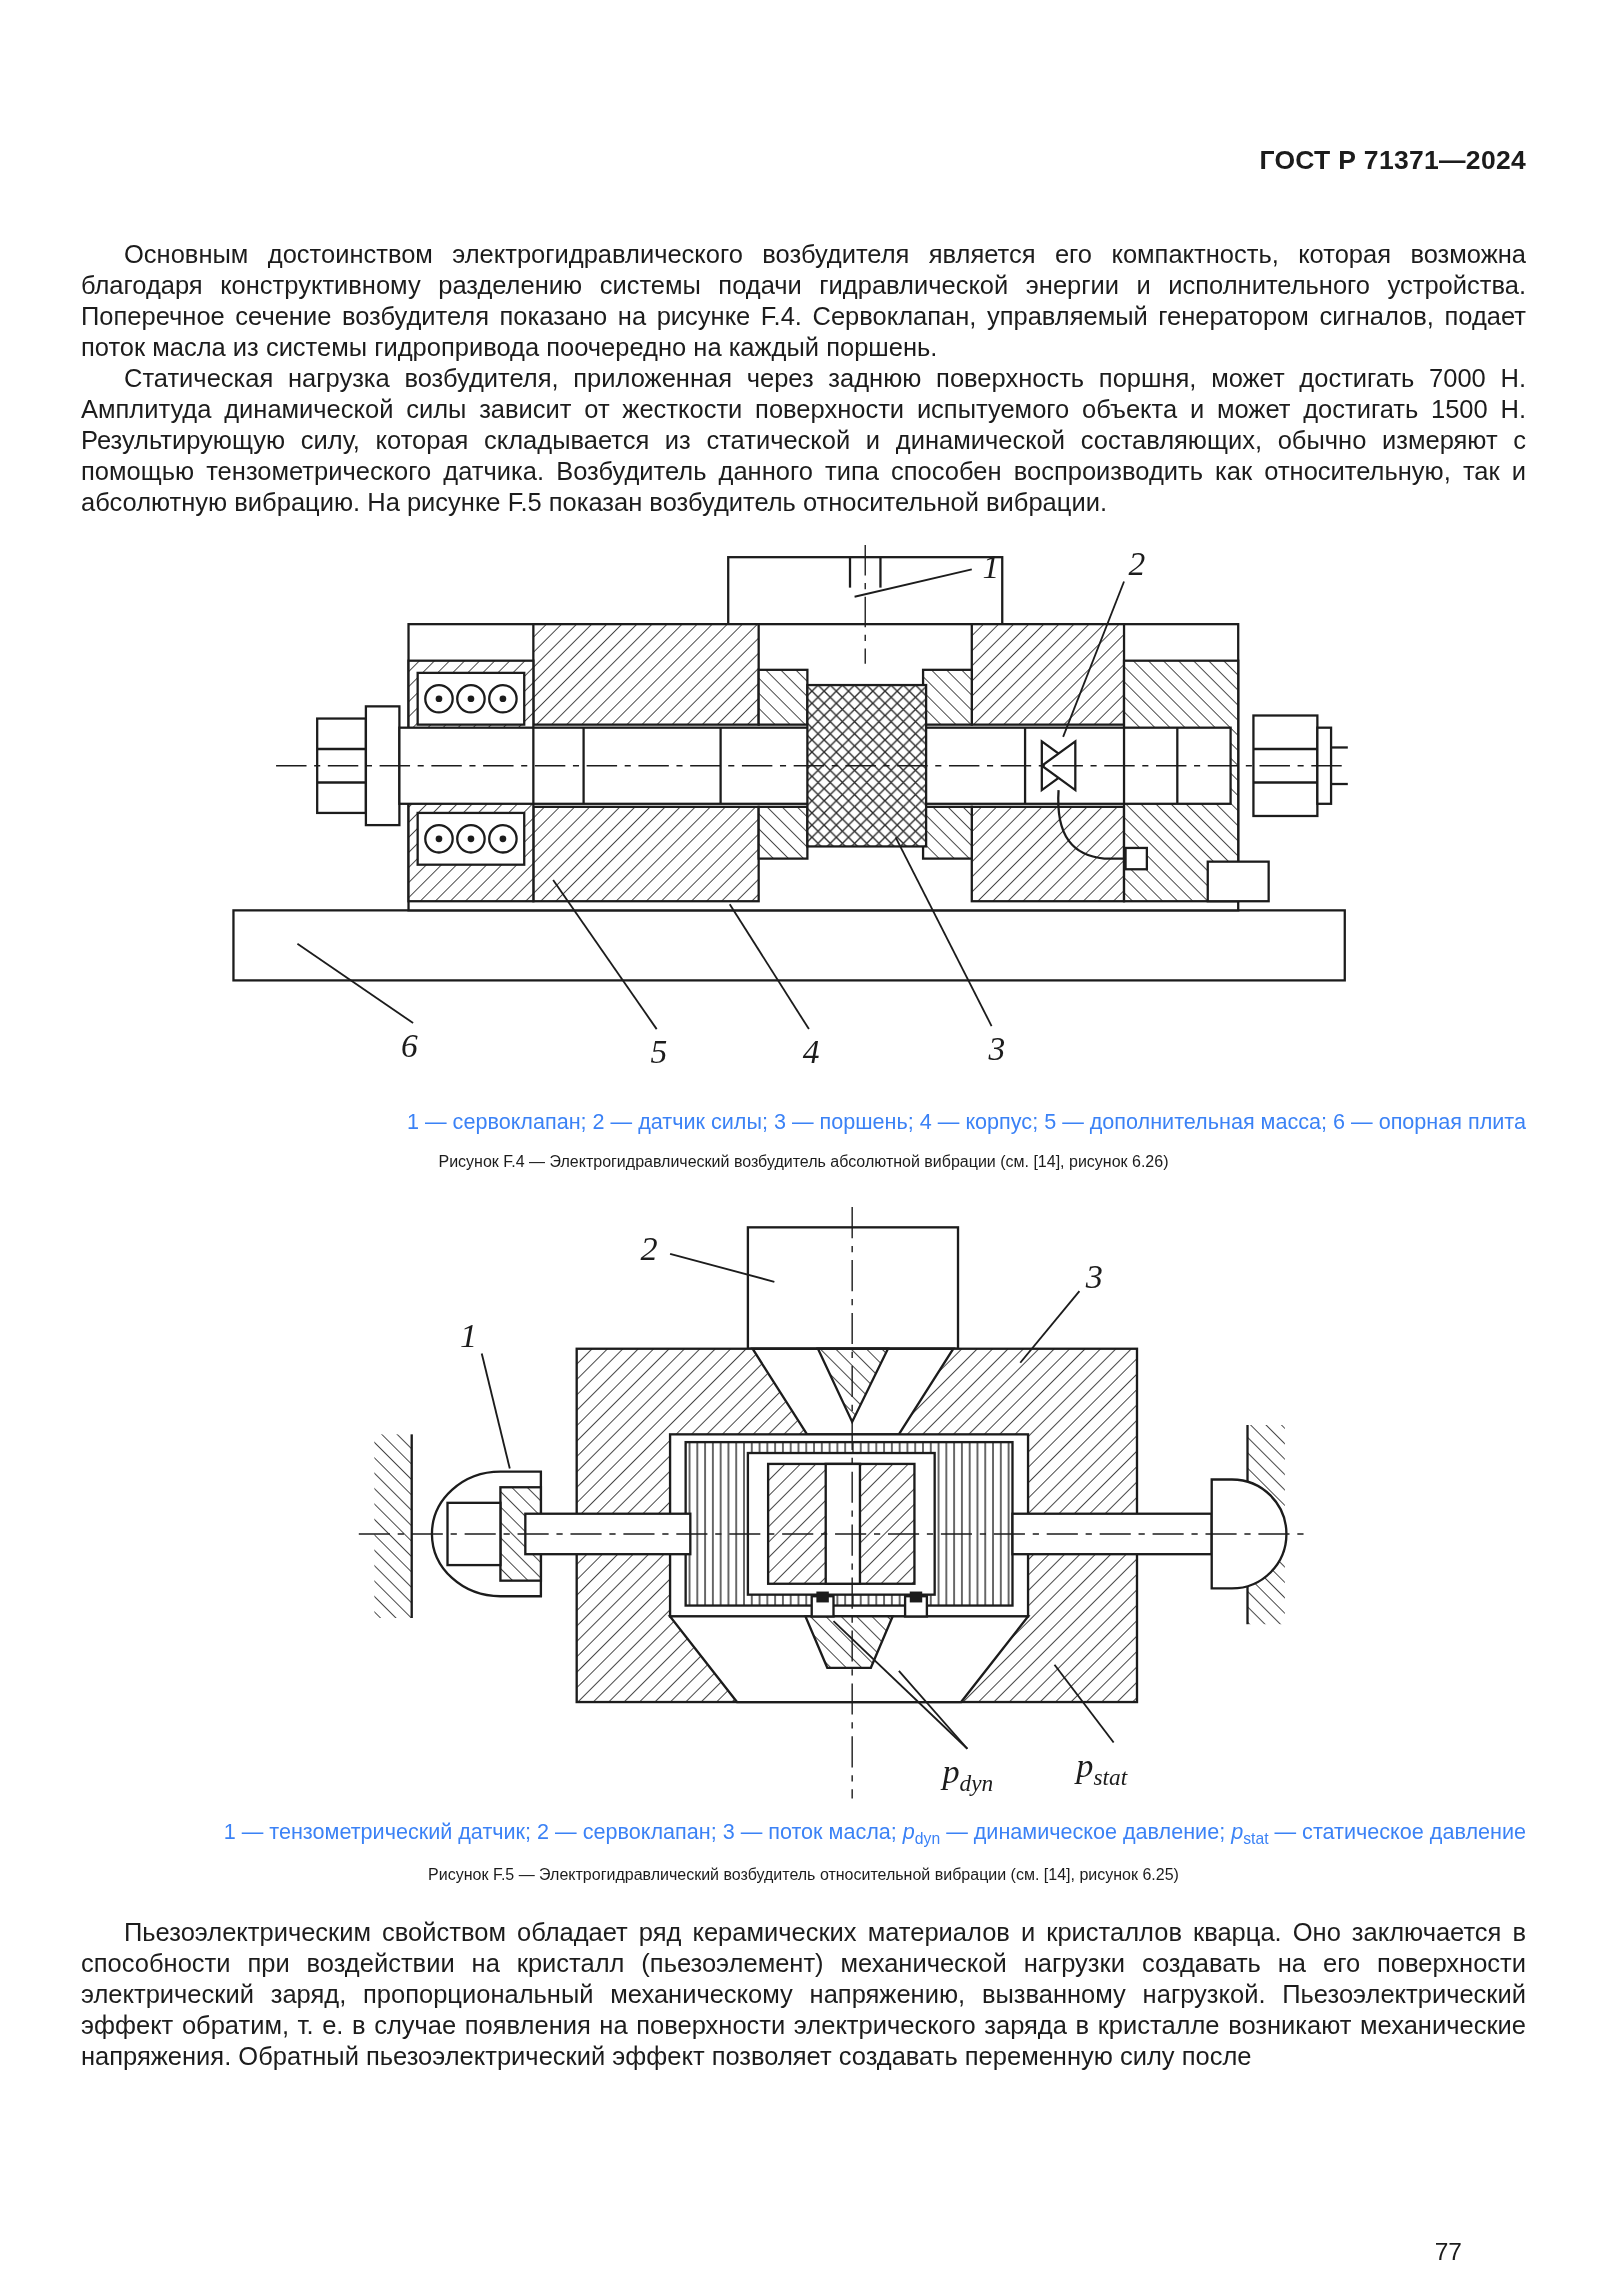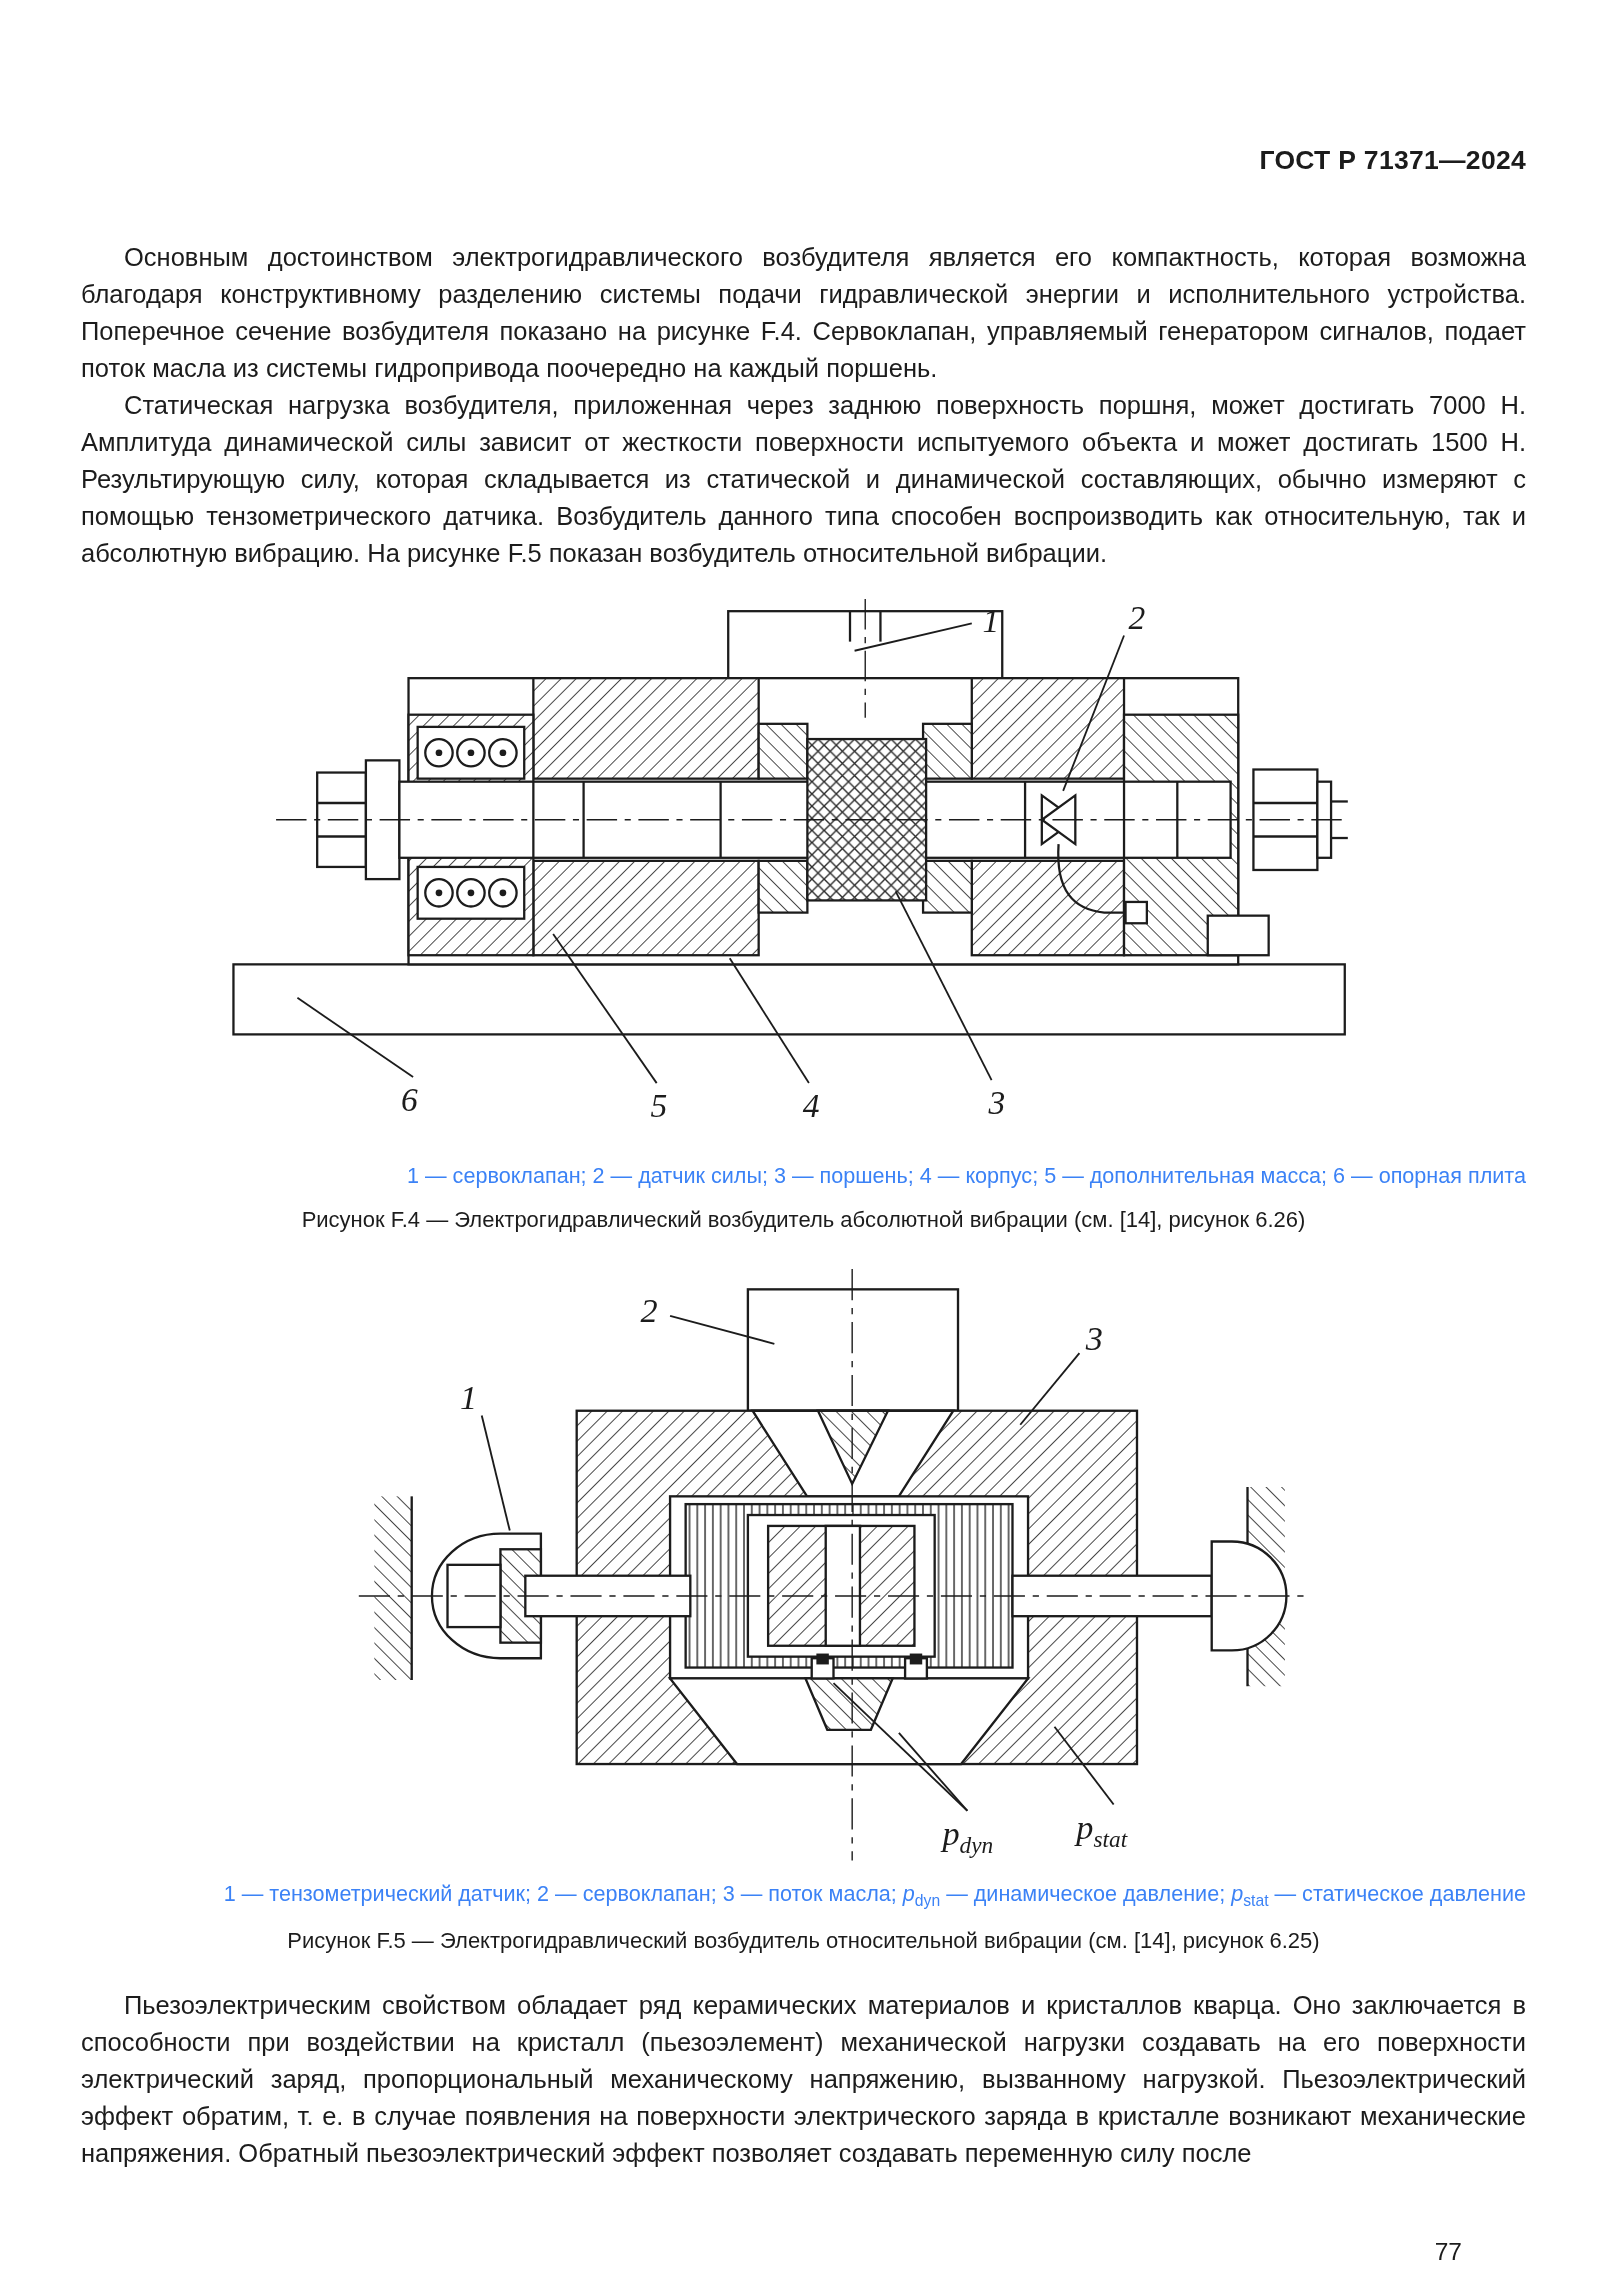--- a/index.html
+++ b/index.html
@@ -11,34 +11,34 @@
   }
   .page { position:absolute; inset:0; padding:145px 95px 0 81px; }
   .doc-header {
     text-align:right; font-weight:bold; font-size:26.5px; letter-spacing:0.3px;
     margin-bottom:63px;
   }
   .section-heading {
     font-size:25.5px; font-weight:bold; padding-left:43px; margin-bottom:7.8px;
   }
   .para {
-    font-size:25.5px; line-height:37px; text-align:justify; text-indent:43px;
+    font-size:25.5px; line-height:31px; text-align:justify; text-indent:43px;
   }
   .figure-block { margin-top:27.4px; margin-bottom:33px; }
   .drawing-wrap { display:block; }
   .wrap-f4 { margin-left:122px; }
   .wrap-f5 { margin-left:270px; }
   svg.drawing { display:block; height:auto; }
   .fig-legend {
     font-size:21.6px; text-align:right; margin-top:15.7px; color:#3b82f6;
   }
   .fig-legend i { font-style:italic; }
   .fig-legend sub { font-size:15.7px; }
   .fig-title {
-    font-size:22px; text-align:center; margin-top:17.6px;
+    font-size:16px; text-align:center; margin-top:17.6px;
   }
   .page-number {
     position:absolute; right:159px; bottom:27.4px; font-size:24.5px;margin-left:28px;
   }
   .callout-text {
     font-family:"Liberation Serif", serif; font-style:italic; font-size:22px;
     fill:#1c1c1c;
   }
   .press-sub { font-size:15px; }
 </style>

